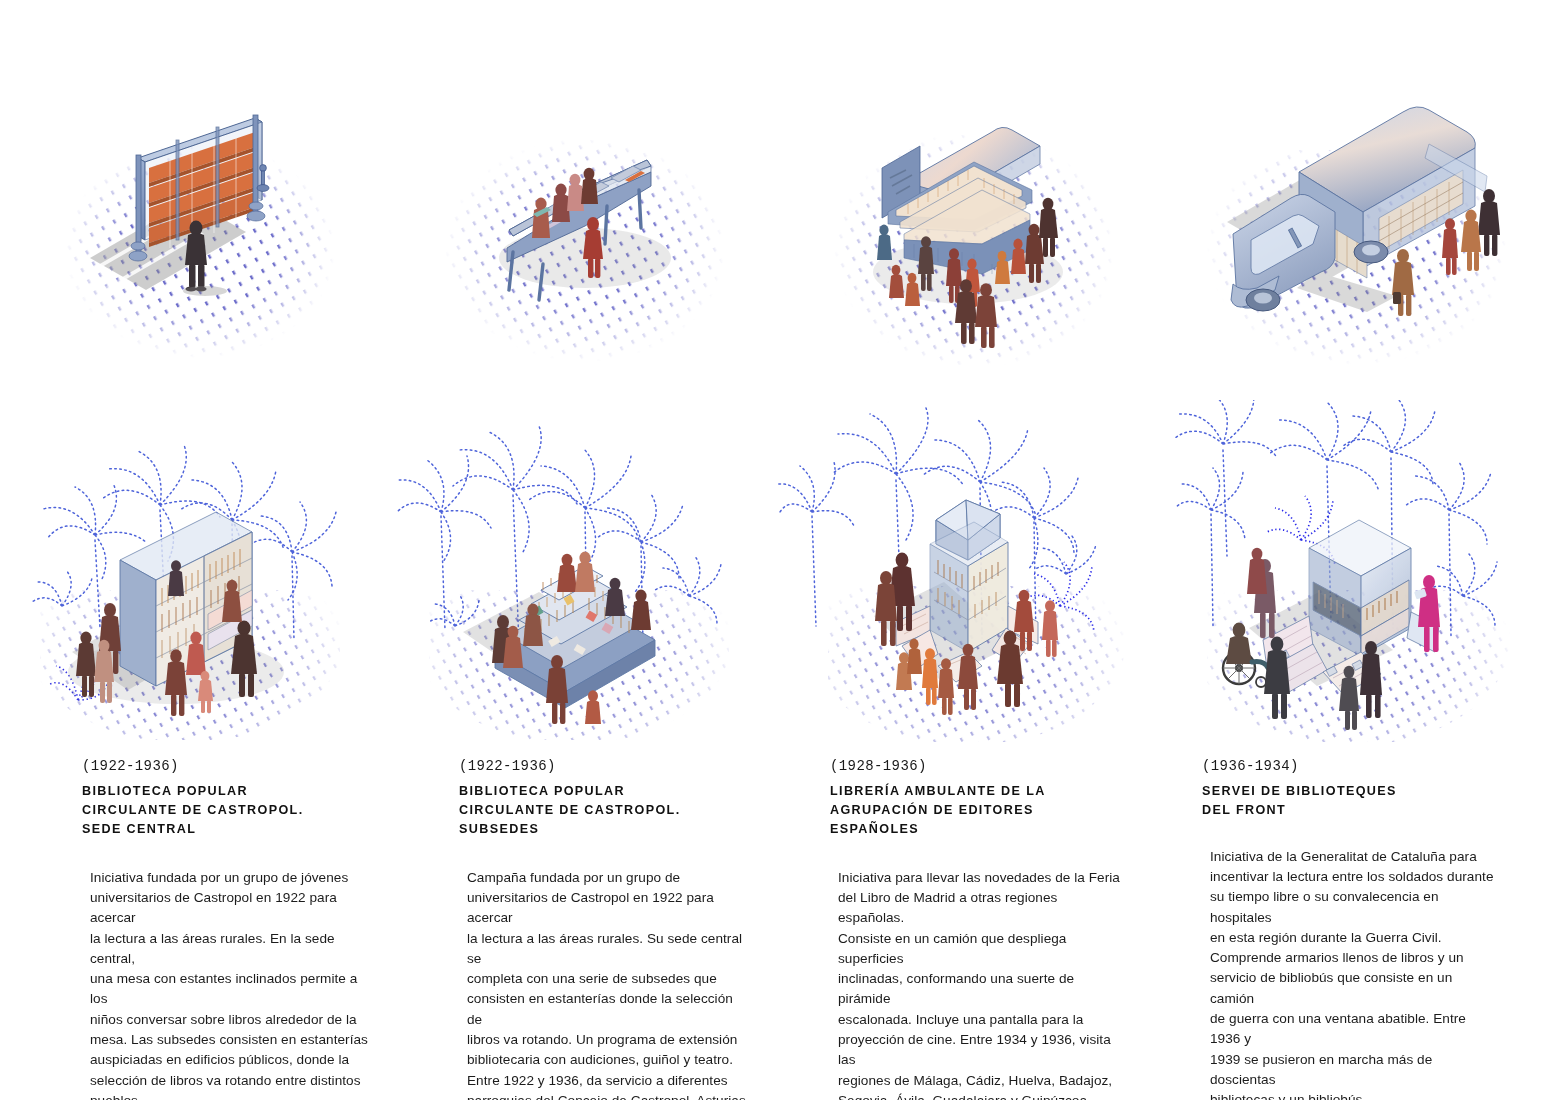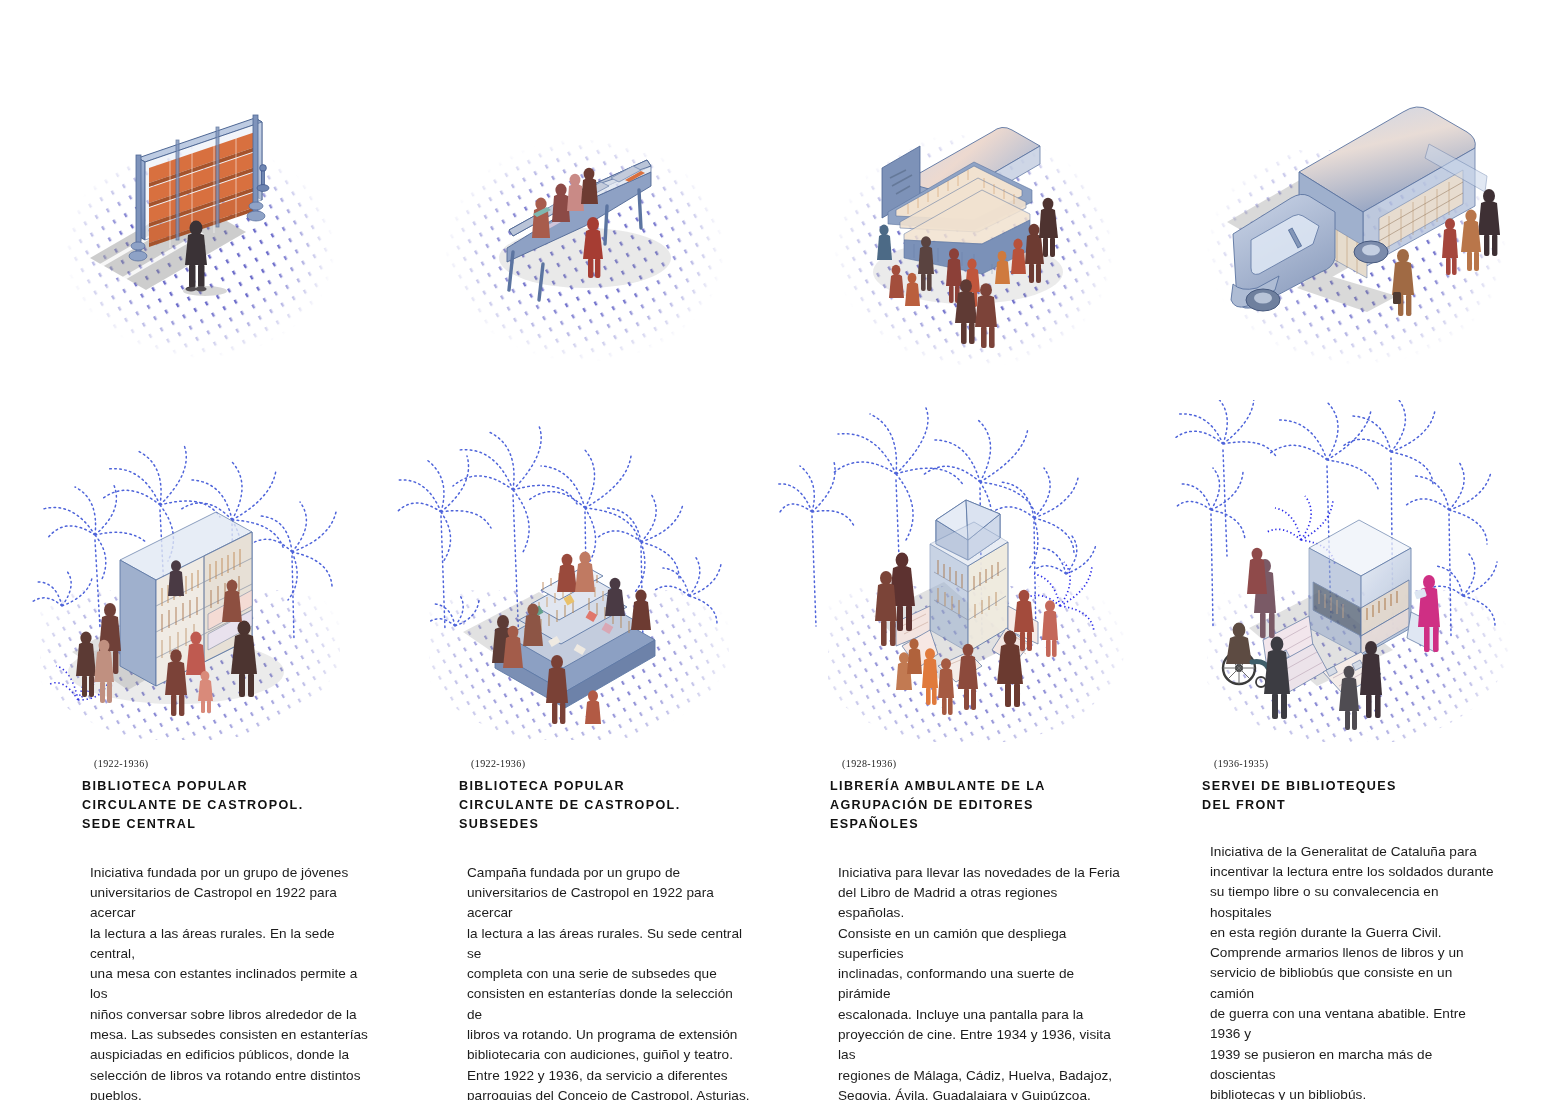--- a/index.html
+++ b/index.html
@@ -22,25 +22,25 @@
 
   
   .captions{position:absolute;left:0;top:758px;width:1556px;height:330px;}
   .col{position:absolute;top:0;width:300px;}
   .col-1{left:82px;}
   .col-2{left:459px;}
   .col-3{left:830px;}
   .col-4{left:1202px;}
 
   .years{
-    font-family:Liberation Serif, serif;
-    font-size:10px;
+    font-family:Liberation Mono, monospace;
+    font-size:14px;
     letter-spacing:.4px;
     color:#1a1a1a;
-    margin:0 0 5px 12px;
+    margin:0 0 5px 0;
     line-height:1.25;
   }
   .title{
     font-family:"Liberation Sans","DejaVu Sans",sans-serif;
     font-weight:700;
     font-size:13.4px;
     letter-spacing:1.45px;
     line-height:1.42;
     color:#111;
     margin:0;
@@ -1108,21 +1108,21 @@
 del Libro de Madrid a otras regiones españolas.
 Consiste en un camión que despliega superficies
 inclinadas, conformando una suerte de pirámide
 escalonada. Incluye una pantalla para la
 proyección de cine. Entre 1934 y 1936, visita las
 regiones de Málaga, Cádiz, Huelva, Badajoz,
 Segovia, Ávila, Guadalajara y Guipúzcoa.</p>
     </div>
 
     <div class="col col-4">
-      <p class="years">(1936-1935)</p>
+      <p class="years">(1936-1934)</p>
       <p class="title">SERVEI DE BIBLIOTEQUES
 DEL FRONT</p>
       <div class="gap-b"></div>
       <p class="body-text">Iniciativa de la Generalitat de Cataluña para
 incentivar la lectura entre los soldados durante
 su tiempo libre o su convalecencia en hospitales
 en esta región durante la Guerra Civil.
 Comprende armarios llenos de libros y un
 servicio de bibliobús que consiste en un camión
 de guerra con una ventana abatible. Entre 1936 y

